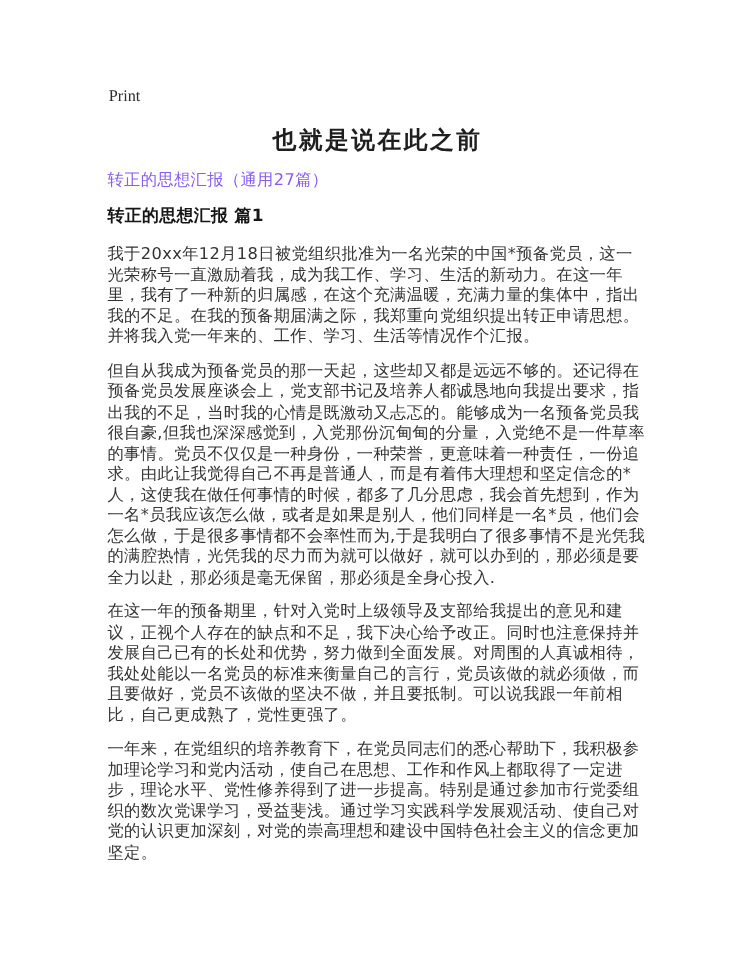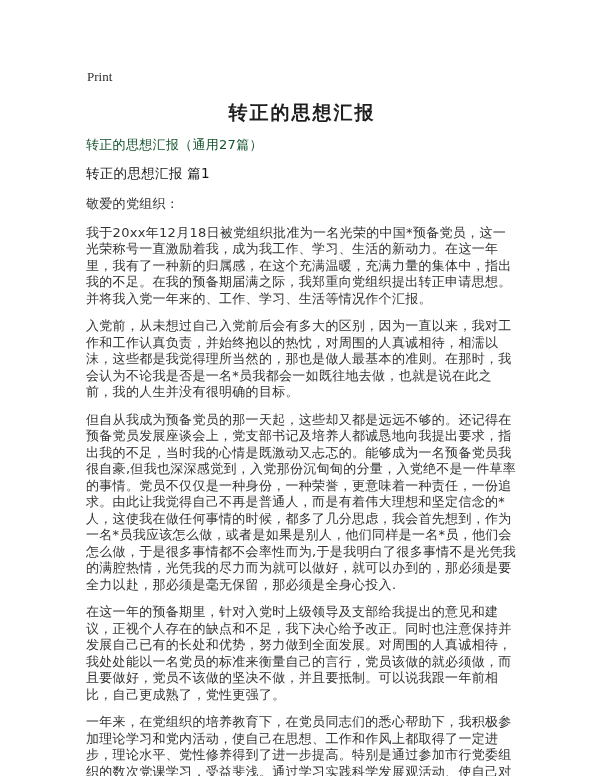--- a/index.html
+++ b/index.html
@@ -31,28 +31,28 @@
     font-size: 19px;
     font-weight: bold;
     color: #1f1f1f;
     text-align: center;
     letter-spacing: 2px;
     margin: 0 0 14px 0;
     line-height: 22px;
   }
   .doc-subtitle {
     font-size: 13px;
-    color: #14532d;
+    color: #8b5cf6;
     margin: 0 0 13px 0;
     line-height: 15px;
     letter-spacing: 0.3px;
   }
   .section-heading {
     font-size: 13.5px;
-    font-weight: normal;
+    font-weight: bold;
     color: #161616;
     margin: 0 0 15px 0;
     line-height: 16px;
     letter-spacing: 0.3px;
   }
   .salutation {
     font-size: 13px;
     color: #333333;
     margin: 0 0 12px 0;
     line-height: 16.5px;
@@ -67,30 +67,28 @@
     text-align: left;
     word-break: break-all;
   }
 </style>
 </head>
 <body>
 
 <div class="page">
   <span class="print-link">Print</span>
 
-  <h1 class="doc-title">转正的思想汇报</h1>
+  <h1 class="doc-title">也就是说在此之前</h1>
 
   <p class="doc-subtitle">转正的思想汇报（通用27篇）</p>
 
   <h2 class="section-heading">转正的思想汇报 篇1</h2>
 
-  <p class="salutation">敬爱的党组织：</p>
 
   <p class="body-para">我于20xx年12月18日被党组织批准为一名光荣的中国*预备党员，这一光荣称号一直激励着我，成为我工作、学习、生活的新动力。在这一年里，我有了一种新的归属感，在这个充满温暖，充满力量的集体中，指出我的不足。在我的预备期届满之际，我郑重向党组织提出转正申请思想。并将我入党一年来的、工作、学习、生活等情况作个汇报。</p>
 
-  <p class="body-para">入党前，从未想过自己入党前后会有多大的区别，因为一直以来，我对工作和工作认真负责，并始终抱以的热忱，对周围的人真诚相待，相濡以沫，这些都是我觉得理所当然的，那也是做人最基本的准则。在那时，我会认为不论我是否是一名*员我都会一如既往地去做，也就是说在此之前，我的人生并没有很明确的目标。</p>
 
   <p class="body-para">但自从我成为预备党员的那一天起，这些却又都是远远不够的。还记得在预备党员发展座谈会上，党支部书记及培养人都诚恳地向我提出要求，指出我的不足，当时我的心情是既激动又忐忑的。能够成为一名预备党员我很自豪,但我也深深感觉到，入党那份沉甸甸的分量，入党绝不是一件草率的事情。党员不仅仅是一种身份，一种荣誉，更意味着一种责任，一份追求。由此让我觉得自己不再是普通人，而是有着伟大理想和坚定信念的*人，这使我在做任何事情的时候，都多了几分思虑，我会首先想到，作为一名*员我应该怎么做，或者是如果是别人，他们同样是一名*员，他们会怎么做，于是很多事情都不会率性而为,于是我明白了很多事情不是光凭我的满腔热情，光凭我的尽力而为就可以做好，就可以办到的，那必须是要全力以赴，那必须是毫无保留，那必须是全身心投入.</p>
 
   <p class="body-para">在这一年的预备期里，针对入党时上级领导及支部给我提出的意见和建议，正视个人存在的缺点和不足，我下决心给予改正。同时也注意保持并发展自己已有的长处和优势，努力做到全面发展。对周围的人真诚相待，我处处能以一名党员的标准来衡量自己的言行，党员该做的就必须做，而且要做好，党员不该做的坚决不做，并且要抵制。可以说我跟一年前相比，自己更成熟了，党性更强了。</p>
 
   <p class="body-para">一年来，在党组织的培养教育下，在党员同志们的悉心帮助下，我积极参加理论学习和党内活动，使自己在思想、工作和作风上都取得了一定进步，理论水平、党性修养得到了进一步提高。特别是通过参加市行党委组织的数次党课学习，受益斐浅。通过学习实践科学发展观活动、使自己对党的认识更加深刻，对党的崇高理想和建设中国特色社会主义的信念更加坚定。</p>
 </div>
 
 </body></html>

